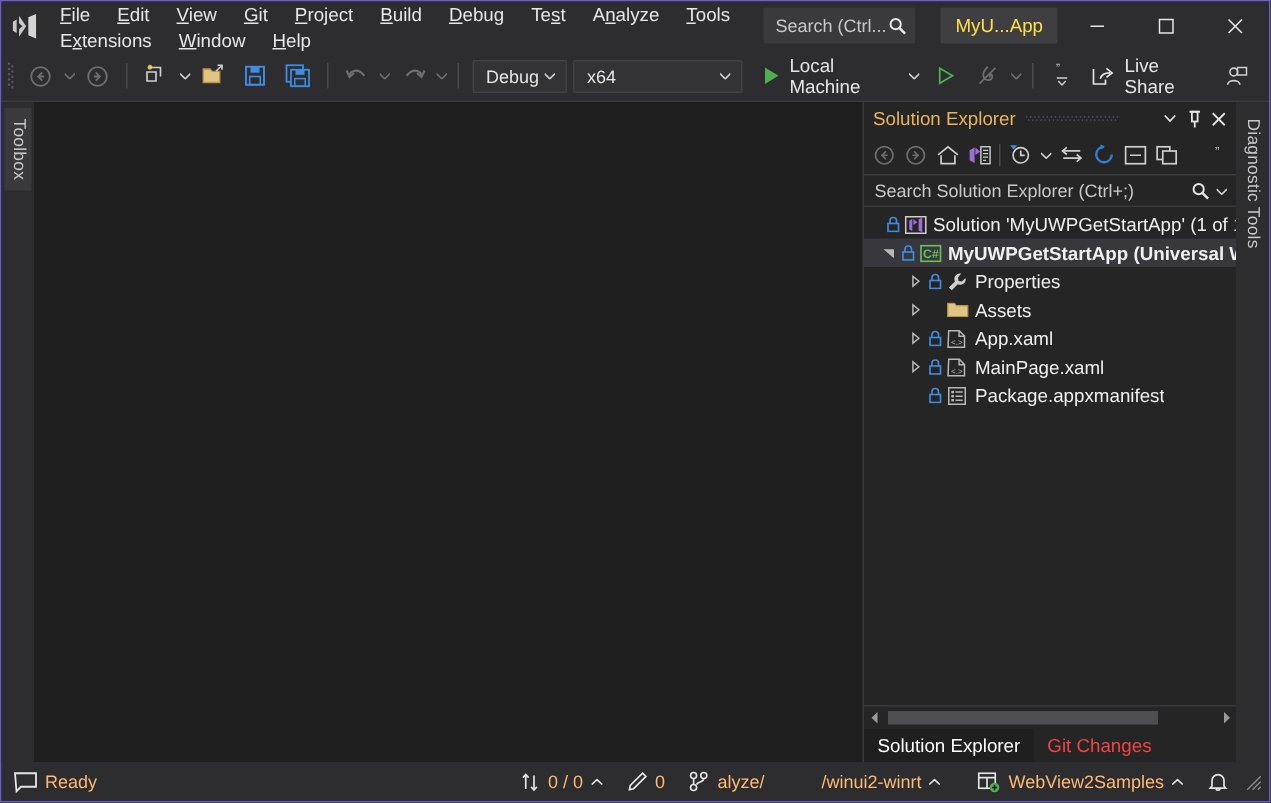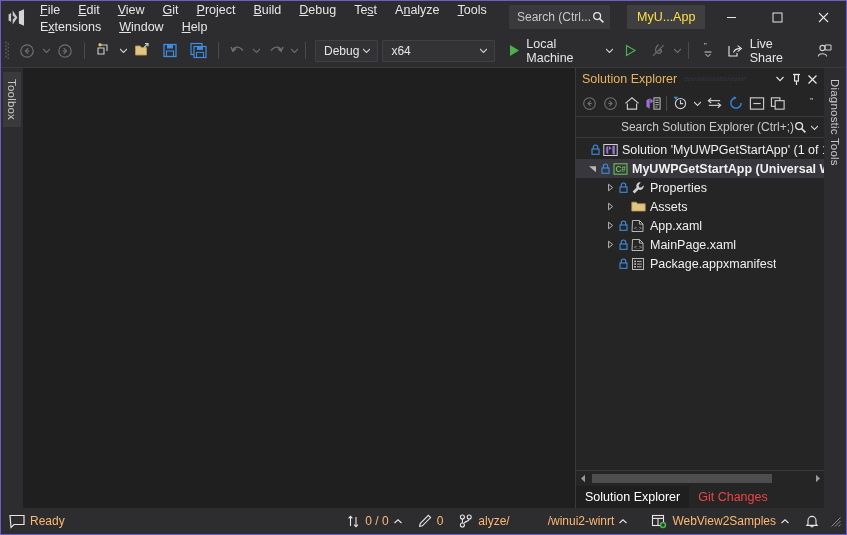--- a/index.html
+++ b/index.html
@@ -106,21 +106,21 @@
   .se-title .ib{width:16px;height:18px;display:flex;align-items:center;justify-content:center;}
   .se-toolbar{
     height:26px;flex:0 0 26px;display:flex;align-items:center;padding:0 3px;background:#252526;
   }
   .se-tb{width:21px;height:20px;display:flex;align-items:center;justify-content:center;}
   .se-tb.narrow{width:13px;}
   .se-sep{width:1px;height:15px;background:#4a4a4c;margin:0 3px;}
   .se-search{
     height:22px;flex:0 0 22px;margin:0;background:#252526;
     border-top:1px solid #3a3a3c;border-bottom:1px solid #3a3a3c;
-    display:flex;align-items:center;padding:0 2px 0 7px;box-sizing:border-box;text-align:right;
+    display:flex;align-items:center;padding:0 2px 0 7px;box-sizing:border-box;
   }
   .se-search .ph{flex:1;color:#c8c8c8;font-size:12px;white-space:nowrap;}
   .se-tree{flex:1;overflow:hidden;background:#252526;padding-top:2px;position:relative;}
   .row{height:19px;display:flex;align-items:center;white-space:nowrap;font-size:12.5px;color:#f0f0f0;}
   .row.selected{background:#37373d;font-weight:bold;}
   .row .exp{width:13px;flex:0 0 13px;display:flex;align-items:center;justify-content:center;}
   .row .lk{width:12px;flex:0 0 12px;display:flex;align-items:center;justify-content:center;}
   .row .ic{width:18px;flex:0 0 18px;display:flex;align-items:center;justify-content:center;}
   .row .lbl{padding-left:3px;overflow:hidden;}
   .se-hscroll{

